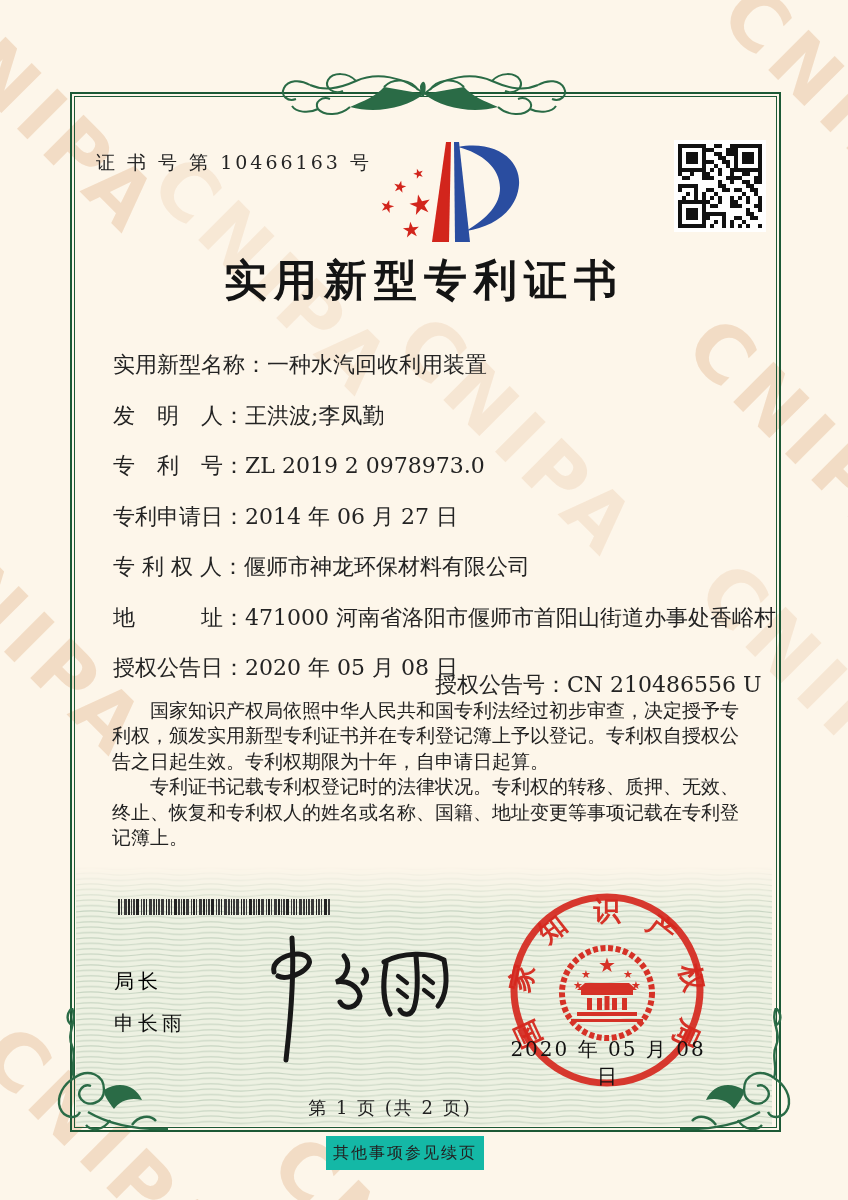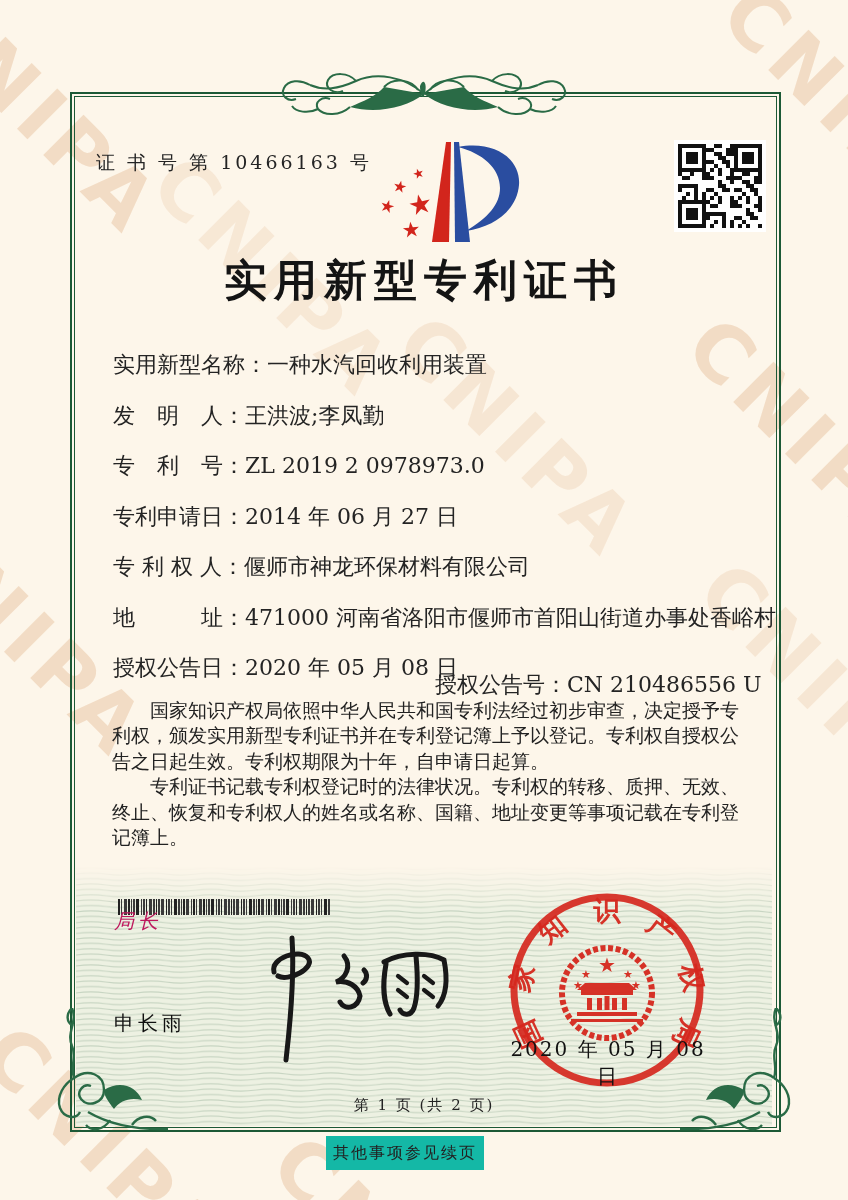--- a/index.html
+++ b/index.html
@@ -32,30 +32,30 @@
   .flbl{color:#242424;}
   .fval{color:#242424;}
   .pair2{position:absolute;left:322px;top:0;margin-top:17px;}
   
   .paras{position:absolute;left:112px;top:698px;width:627px;font-size:19px;line-height:25.4px;
          text-align:justify;color:#222;}
   .paras p{margin:0;text-indent:2em;}
   
   .barcode{position:absolute;left:118px;top:899px;}
   
-  .director-label{position:absolute;left:114px;top:908px;font-size:20px;letter-spacing:4px;color:#be185d;font-style:italic;}
+  .director-label{position:absolute;left:114px;top:968px;font-size:20px;letter-spacing:4px;color:#000000;}
   .director-name{position:absolute;left:114px;top:1010px;font-size:20px;letter-spacing:4px;color:#111;}
   .signature{position:absolute;left:248px;top:928px;}
   
   .seal{position:absolute;left:507px;top:890px;z-index:3;}
   .seal-date{position:absolute;left:498px;top:1036px;width:220px;text-align:center;
              font-size:20px;letter-spacing:2px;color:#111;z-index:4;}
   
-  .pageno{position:absolute;left:0;top:1096px;width:848px;text-align:center;
-          font-size:15px;letter-spacing:2px;color:#222;}
+  .pageno{position:absolute;left:0;top:1096px;width:780px;text-align:center;
+          font-size:18px;letter-spacing:2px;color:#222;}
   .note{position:absolute;left:326px;top:1136px;width:158px;height:34px;background:#14b8a6;
         display:flex;align-items:center;justify-content:center;font-size:16px;
         letter-spacing:2px;color:#222;}
 </style>
 </head>
 <body>
 
 <div class="page">
 
   <span class="wm" style="left:-35px;top:-25px">CNIPA</span>

